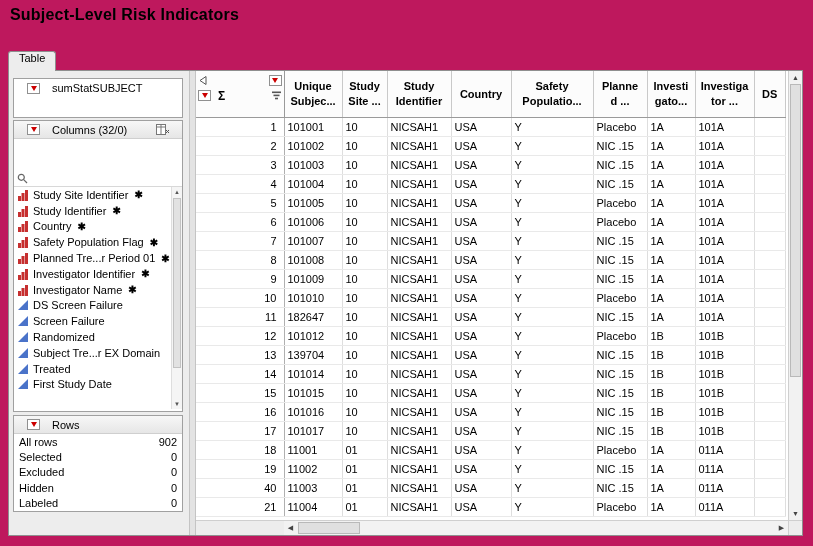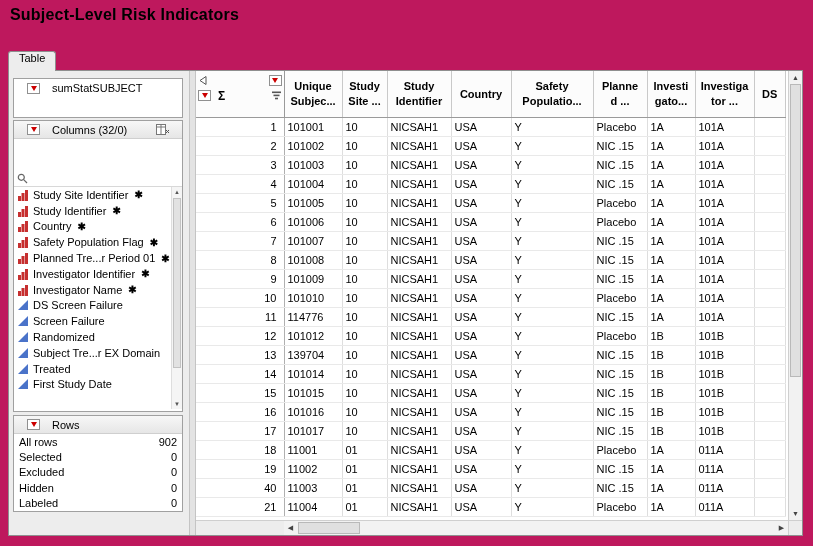--- a/index.html
+++ b/index.html
@@ -481,21 +481,21 @@
                 <td class="dcell c3">NICSAH1</td>
                 <td class="dcell c4">USA</td>
                 <td class="dcell c5">Y</td>
                 <td class="dcell c6">Placebo</td>
                 <td class="dcell c7">1A</td>
                 <td class="dcell c8">101A</td>
                 <td class="dcell c9"></td>
               </tr>
               <tr>
                 <td class="dcell rownum c0">11</td>
-                <td class="dcell c1">114776</td>
+                <td class="dcell c1">182647</td>
                 <td class="dcell c2">10</td>
                 <td class="dcell c3">NICSAH1</td>
                 <td class="dcell c4">USA</td>
                 <td class="dcell c5">Y</td>
                 <td class="dcell c6">NIC .15</td>
                 <td class="dcell c7">1A</td>
                 <td class="dcell c8">101A</td>
                 <td class="dcell c9"></td>
               </tr>
               <tr>

